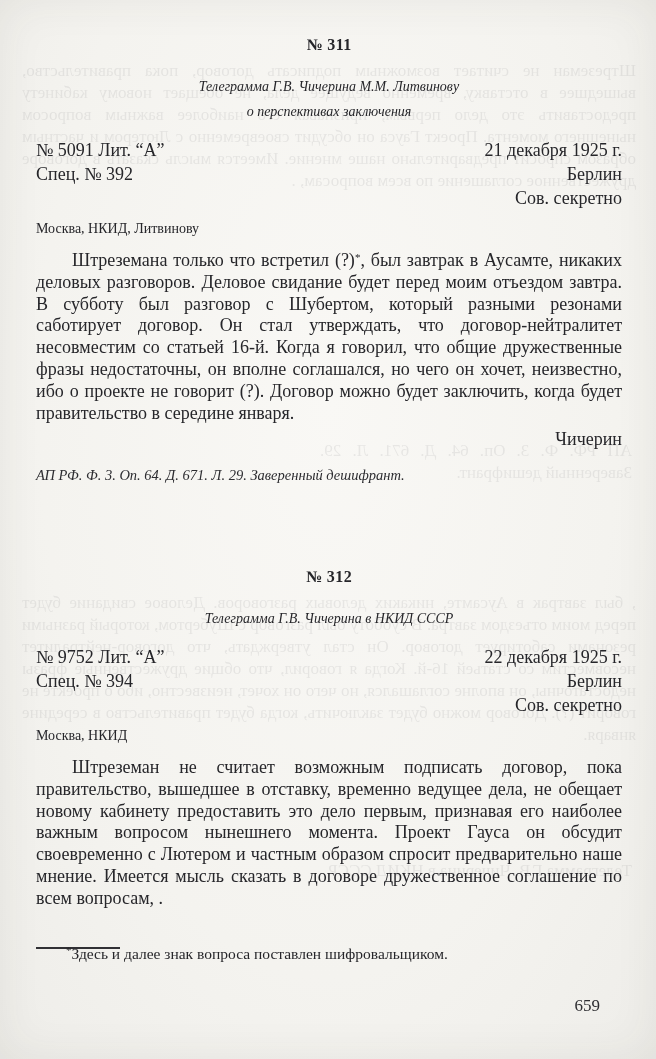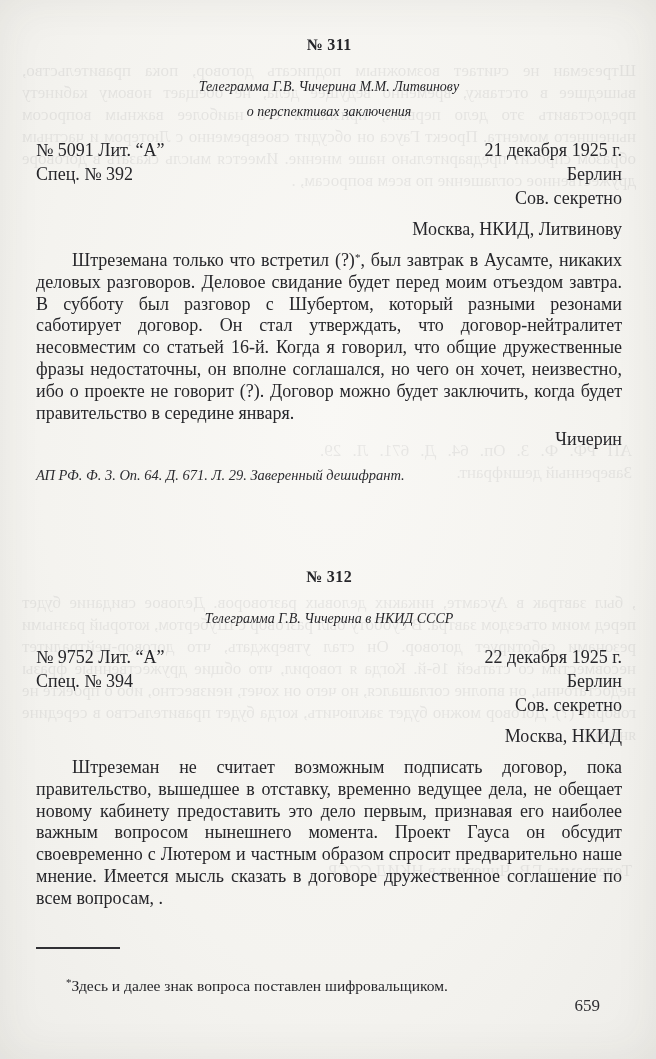--- a/index.html
+++ b/index.html
@@ -57,22 +57,22 @@
   .meta {
     margin-top: 14px;
     display: flex;
     justify-content: space-between;
     font-size: 18px;
     line-height: 24px;
   }
   .meta-right { text-align: right; }
   .addressee {
     margin-top: 8px;
-    text-align: right;
-    font-size: 18px;
+    text-align: left;
+    font-size: 14px;
     line-height: 22px;
   }
   .body-par {
     margin: 10px 0 0 0;
     font-size: 18px;
     line-height: 21.8px;
     text-align: justify;
     text-indent: 36px;
   }
   sup.marker {
@@ -101,21 +101,21 @@
     position: absolute;
     left: 36px;
     top: 947px;
     width: 84px;
     border-top: 2px solid #303034;
   }
   .footnote {
     position: absolute;
     left: 36px;
     right: 34px;
-    top: 960px;
+    top: 928px;
     font-size: 15.5px;
     line-height: 20px;
     text-indent: 30px;
   }
   .page-number {
     position: absolute;
     right: 56px;
     top: 996px;
     font-size: 17px;
     line-height: 20px;

